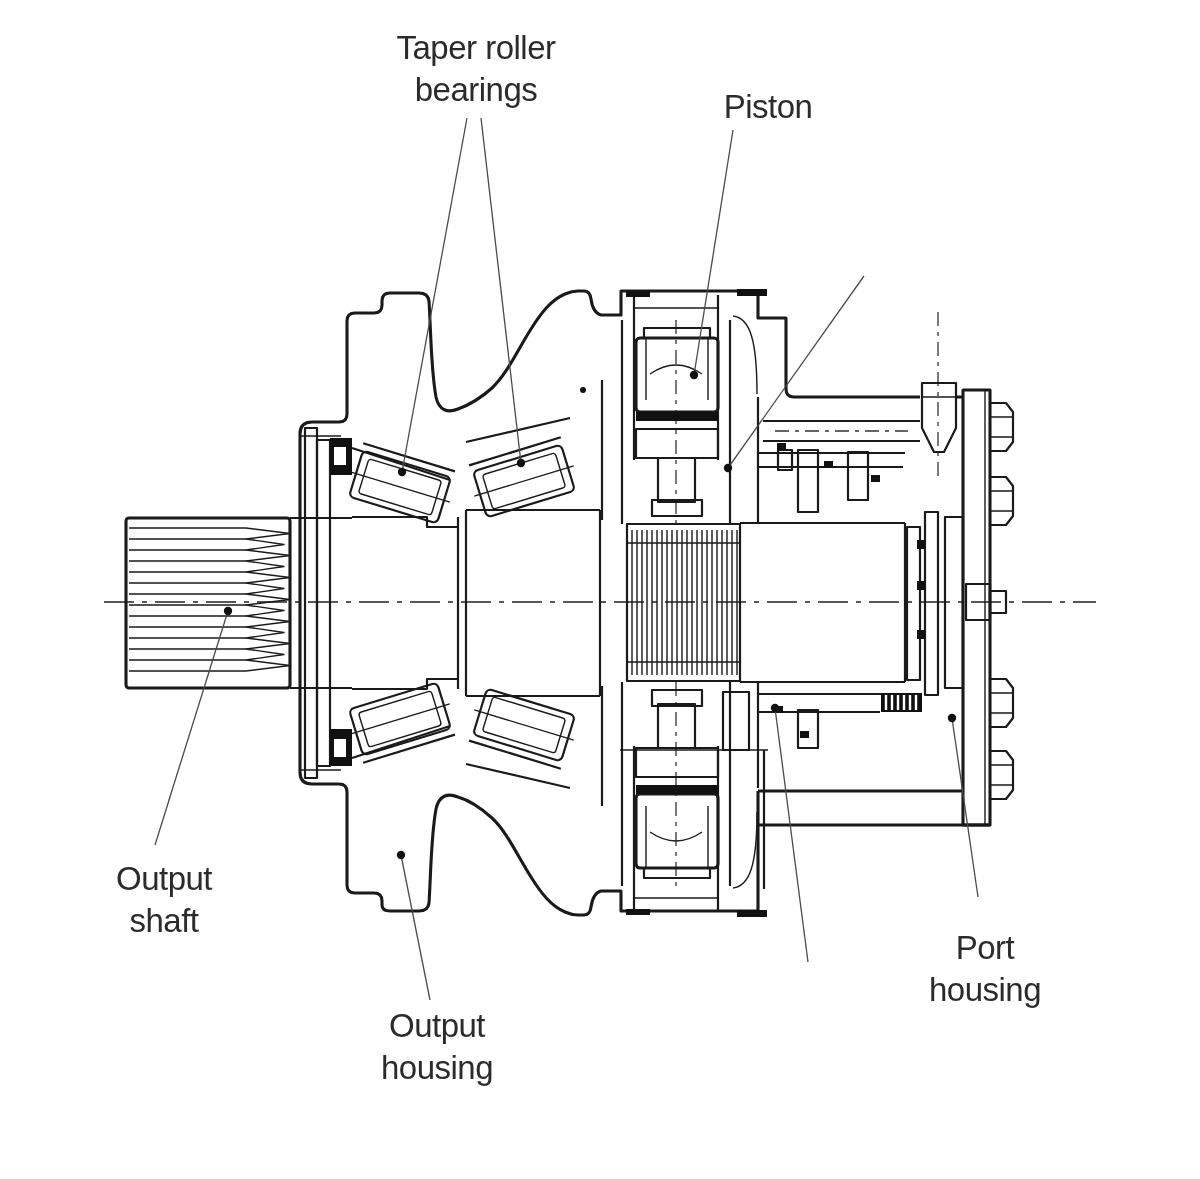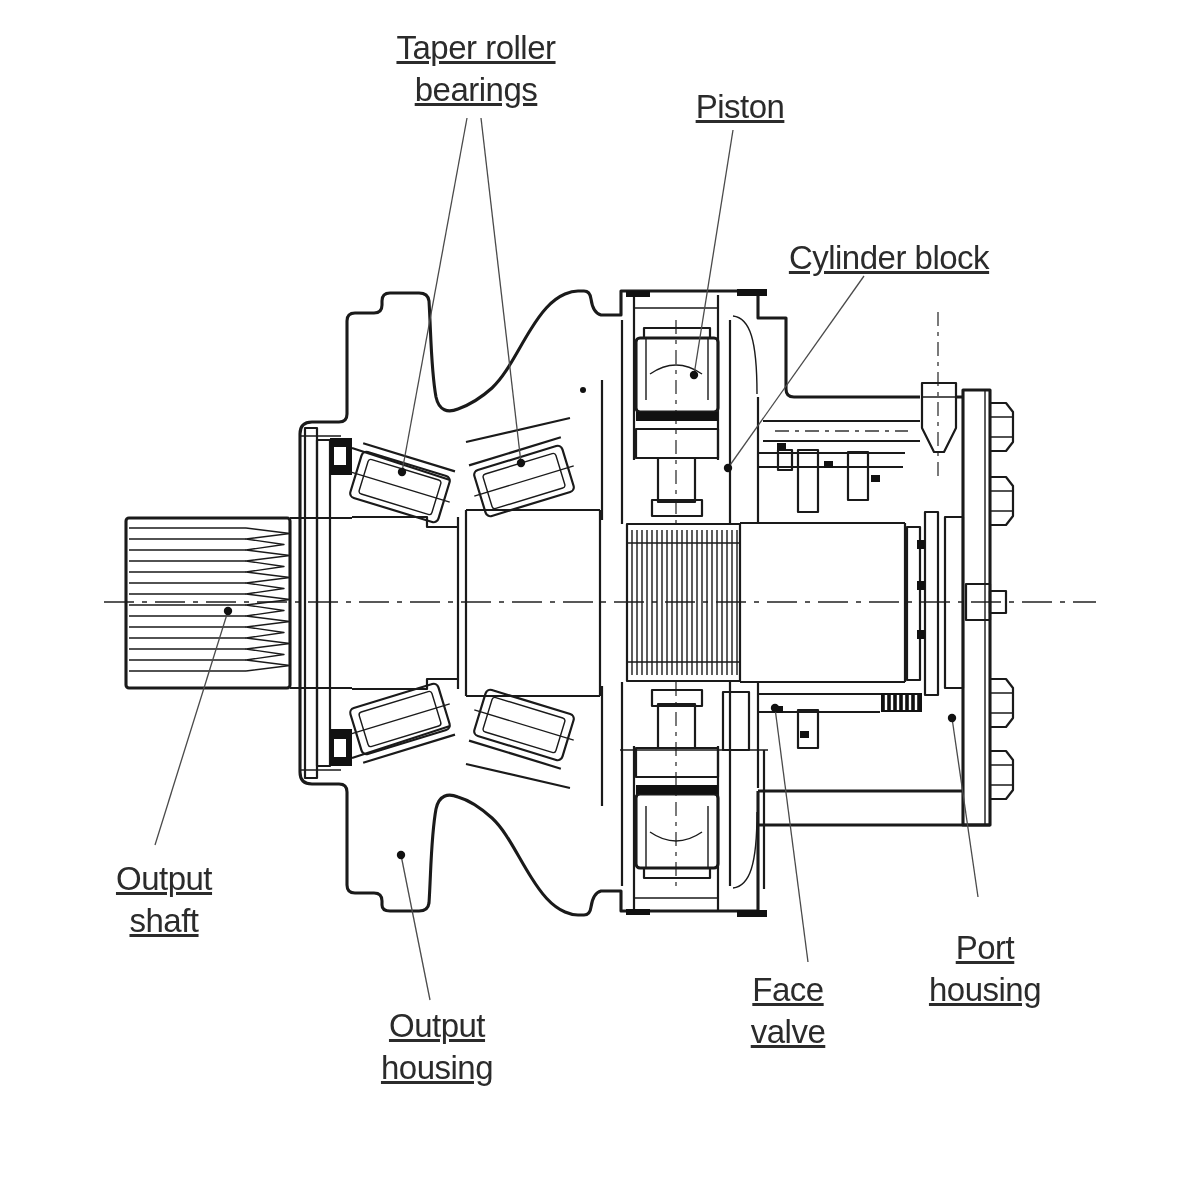--- a/index.html
+++ b/index.html
@@ -1,21 +1,21 @@
 <!DOCTYPE html>
 <html><head>
 <meta charset="utf-8">
 <style>
   html,body{margin:0;padding:0;background:#ffffff;}
   .stage{position:relative;width:1200px;height:1179px;background:#ffffff;overflow:hidden;
          font-family:"Liberation Sans", sans-serif;}
   .stage svg{position:absolute;left:0;top:0;}
   .lbl{position:absolute;transform:translateX(-50%);text-align:center;
        font-size:33px;line-height:1.26;letter-spacing:-0.5px;color:#2b2b2b;
-       white-space:pre-line;user-select:none;text-decoration:underline;}
+       white-space:pre-line;user-select:none;}
   
   .k{stroke:#1a1a1a;fill:none;stroke-linejoin:round;stroke-linecap:butt;}
   .s1{stroke-width:1.4;}
   .s2{stroke-width:2.2;}
   .s3{stroke-width:3.1;}
   .f{fill:#111;stroke:none;}
   .w{fill:#ffffff;stroke:none;}
   .ws{stroke:#ffffff;stroke-width:2.4;fill:none;}
   .ld{stroke:#4a4a4a;stroke-width:1.3;fill:none;}
   .cl{stroke:#222;stroke-width:1.5;fill:none;stroke-dasharray:30 8 5 8;}
@@ -211,23 +211,20 @@
     <circle class="f" cx="728" cy="468" r="4.2"></circle>
     <circle class="f" cx="228" cy="611" r="4.2"></circle>
     <circle class="f" cx="401" cy="855" r="4.2"></circle>
     <circle class="f" cx="775" cy="708" r="4.2"></circle>
     <circle class="f" cx="952" cy="718" r="4.2"></circle>
   </g>
 </svg>
 
   <div class="lbl" style="left:476px;top:27px">Taper roller
 bearings</div>
-  <div class="lbl" style="left:740px;top:86px">Piston</div>
-  <div class="lbl" style="left:889px;top:237px">Cylinder block</div>
+  <div class="lbl" style="left:768px;top:86px">Piston</div>
   <div class="lbl" style="left:164px;top:858px">Output
 shaft</div>
   <div class="lbl" style="left:437px;top:1005px">Output
 housing</div>
-  <div class="lbl" style="left:788px;top:969px">Face
-valve</div>
   <div class="lbl" style="left:985px;top:927px">Port
 housing</div>
 </div>
 
 </body></html>

